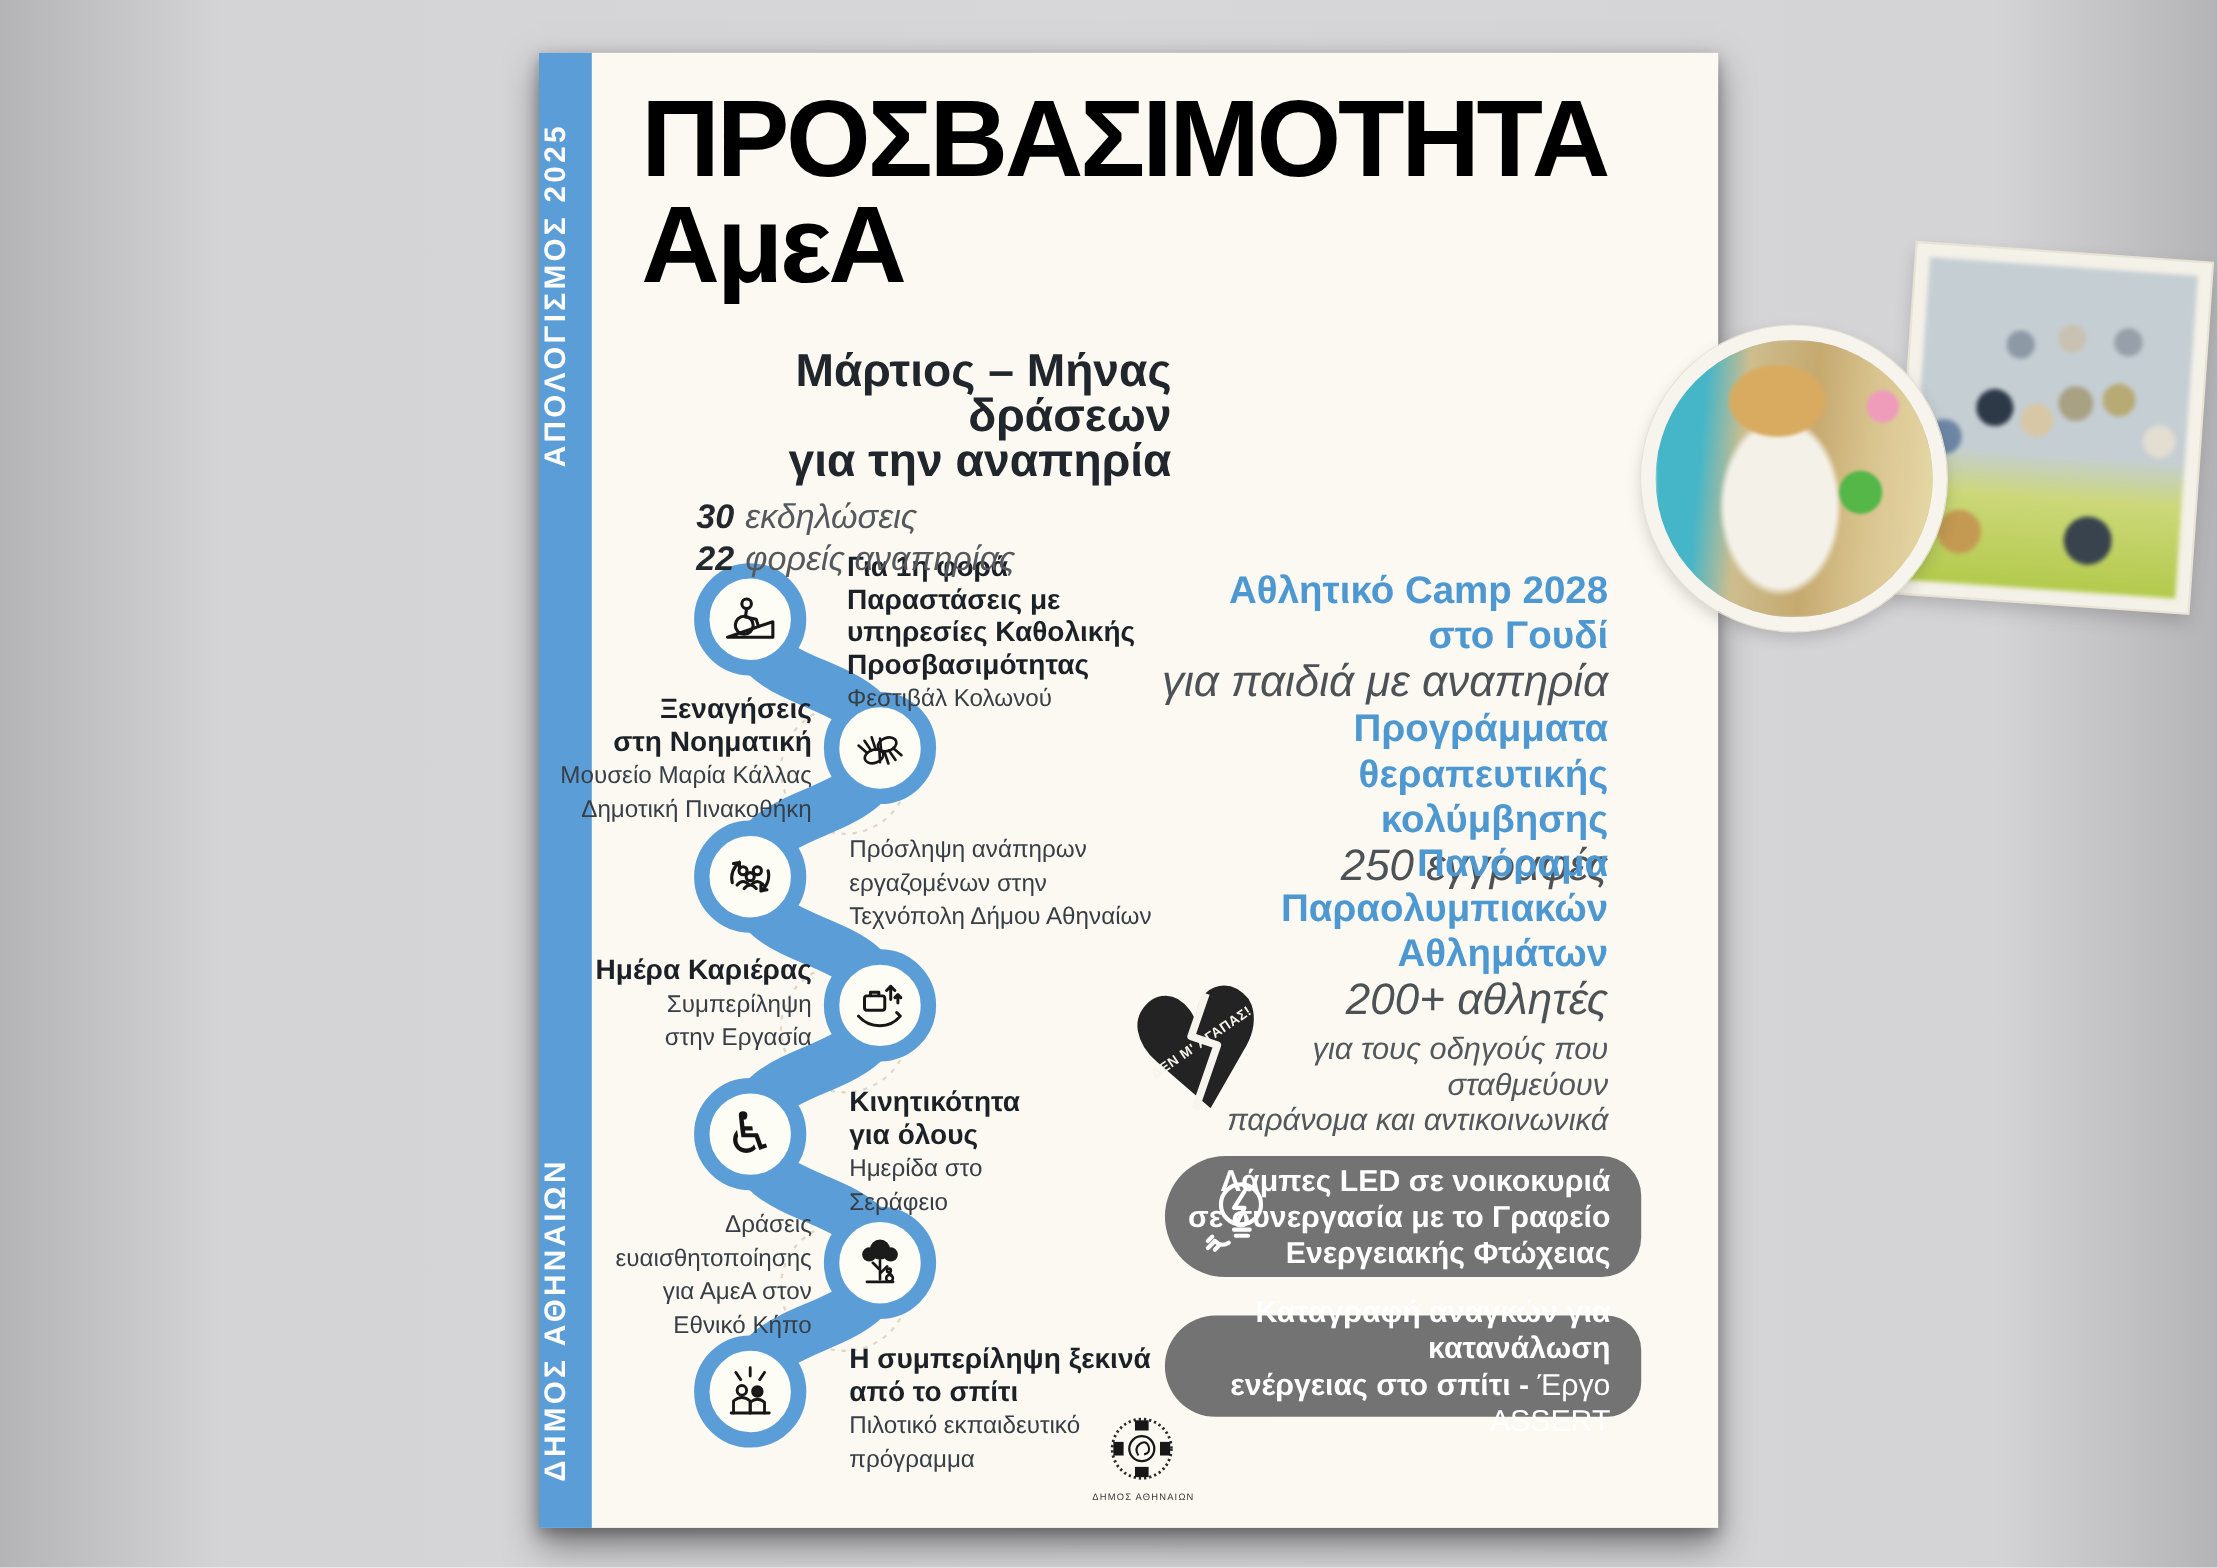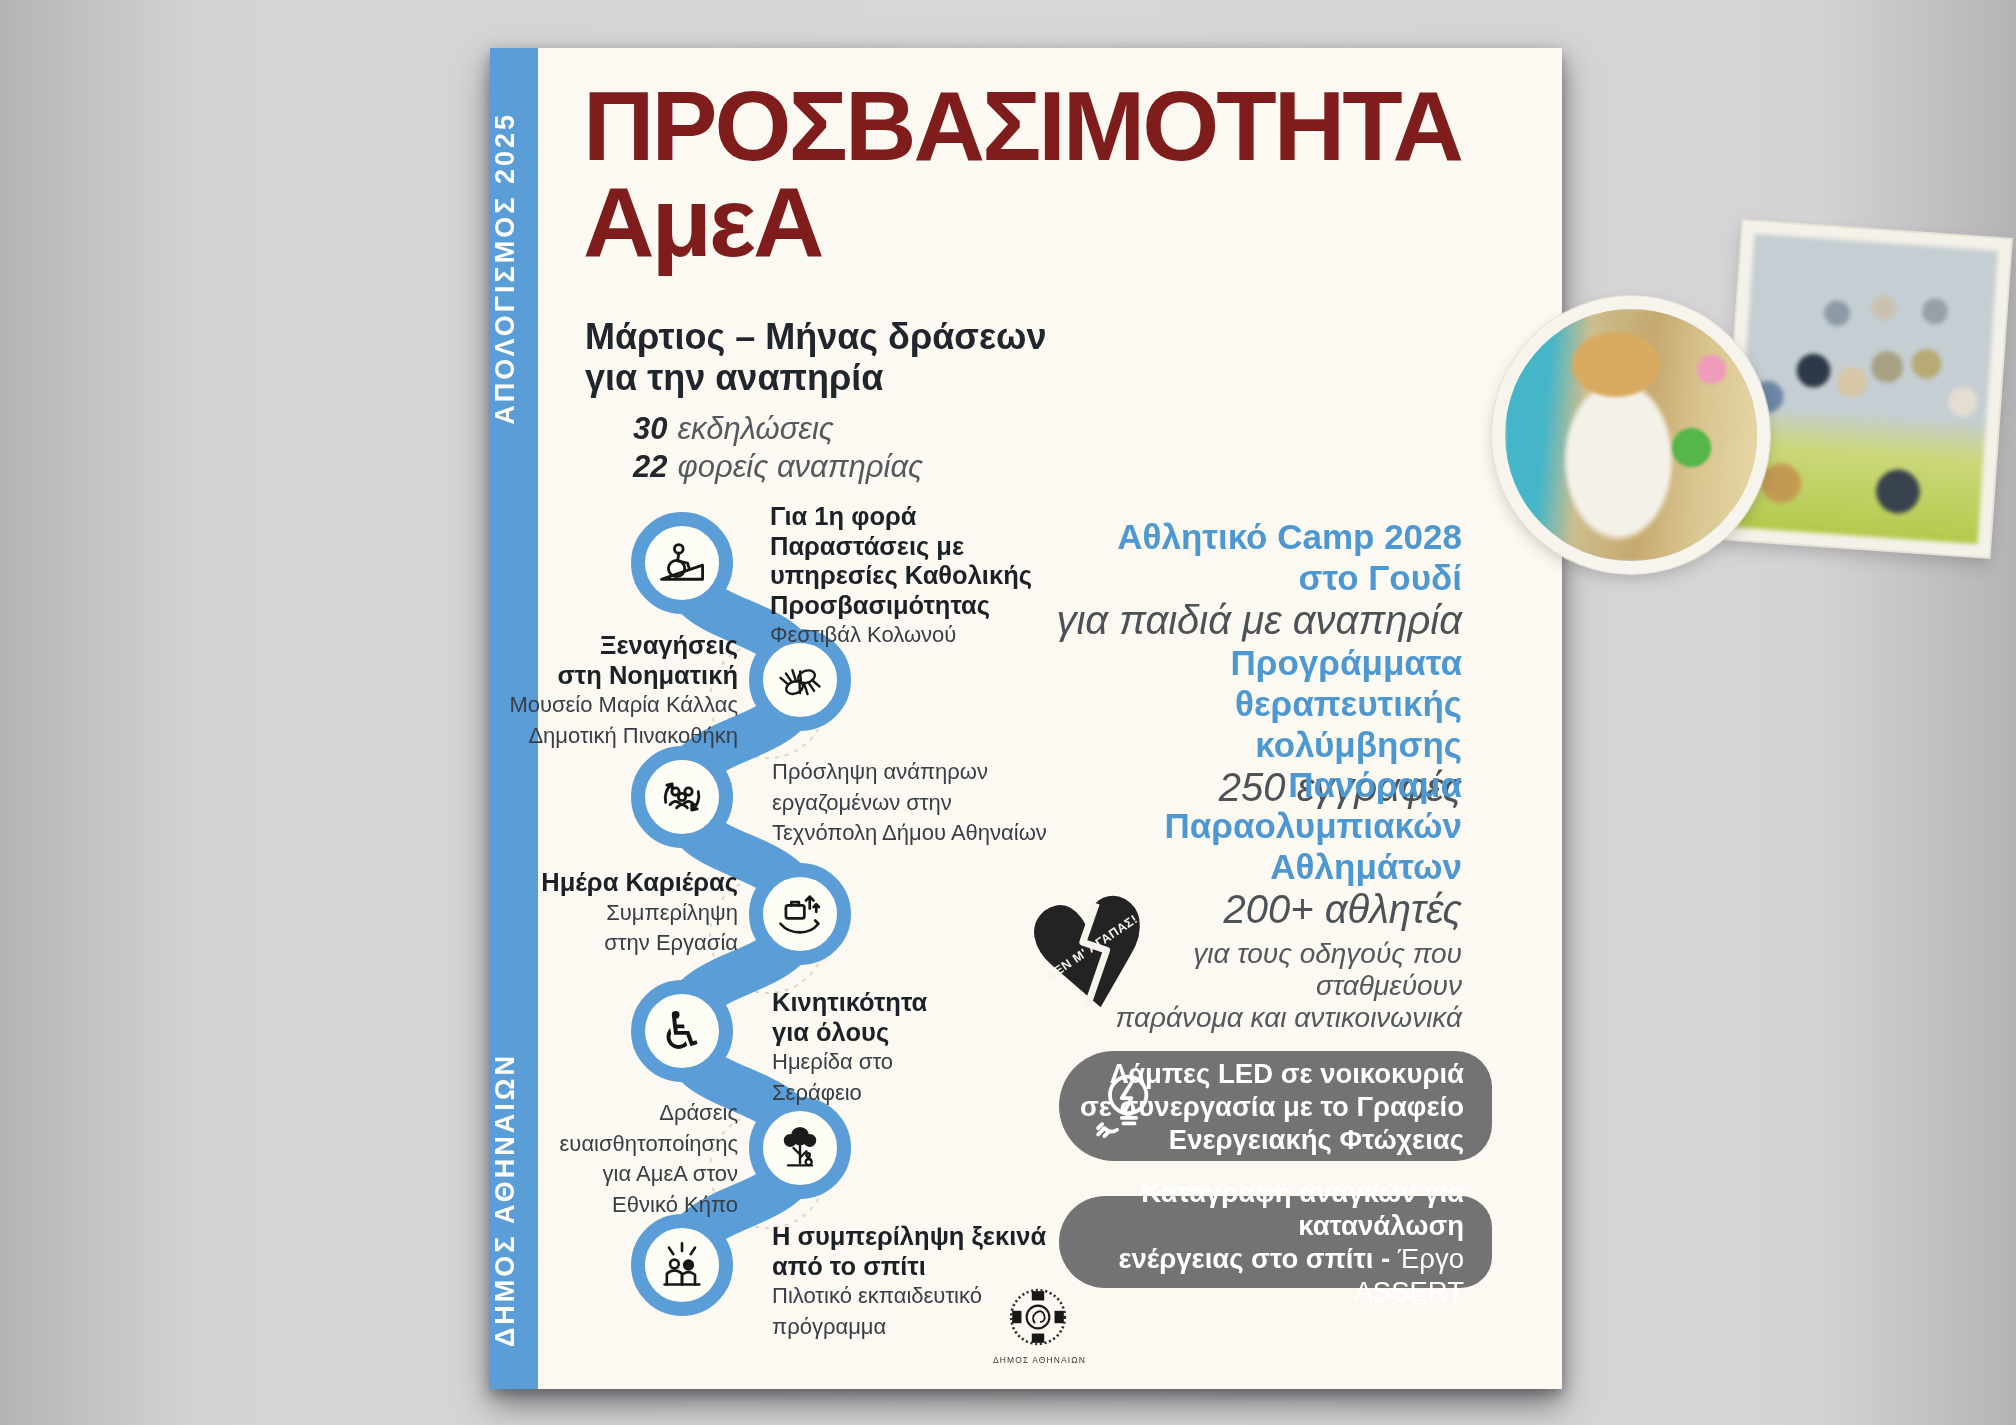--- a/index.html
+++ b/index.html
@@ -20,24 +20,24 @@
     position:absolute;left:0;width:48px;display:flex;justify-content:center;
     writing-mode:vertical-rl;transform:rotate(180deg);
     color:#fdfcf6;font-weight:bold;font-size:27px;letter-spacing:3px;white-space:nowrap;
   }
   .strip-label.top{top:64px;}
   .strip-label.bottom{bottom:42px;}
   .ml{white-space:pre-line;}
   .page-title{
     position:absolute;left:583px;top:78px;margin:0;
     font-size:99px;line-height:96px;font-weight:bold;letter-spacing:-3px;
-    color:#7f1d1d;white-space:pre-line;z-index:5;
+    color:#000000;white-space:pre-line;z-index:5;
   }
   .intro{position:absolute;left:585px;top:316px;width:480px;z-index:6;}
-  .intro-heading{font-size:36px;line-height:41px;font-weight:bold;color:#20262c;}
+  .intro-heading{font-size:42px;line-height:41px;font-weight:bold;color:#20262c;text-align:right;}
   .intro-stats{margin-top:12px;font-style:italic;}
   .stat-row{font-size:31px;line-height:38px;color:#55595e;margin-left:48px;}
   .stat-row b{color:#23282e;margin-right:10px;}
   
   .photo-polaroid{
     position:absolute;left:1242px;top:182px;width:268px;height:318px;
     background:#f4f1e8;transform:rotate(4deg);z-index:2;
     box-shadow:0 0 0 2px #e7e3d6,0 8px 16px rgba(60,60,60,.25);
     padding:12px;box-sizing:border-box;
   }

